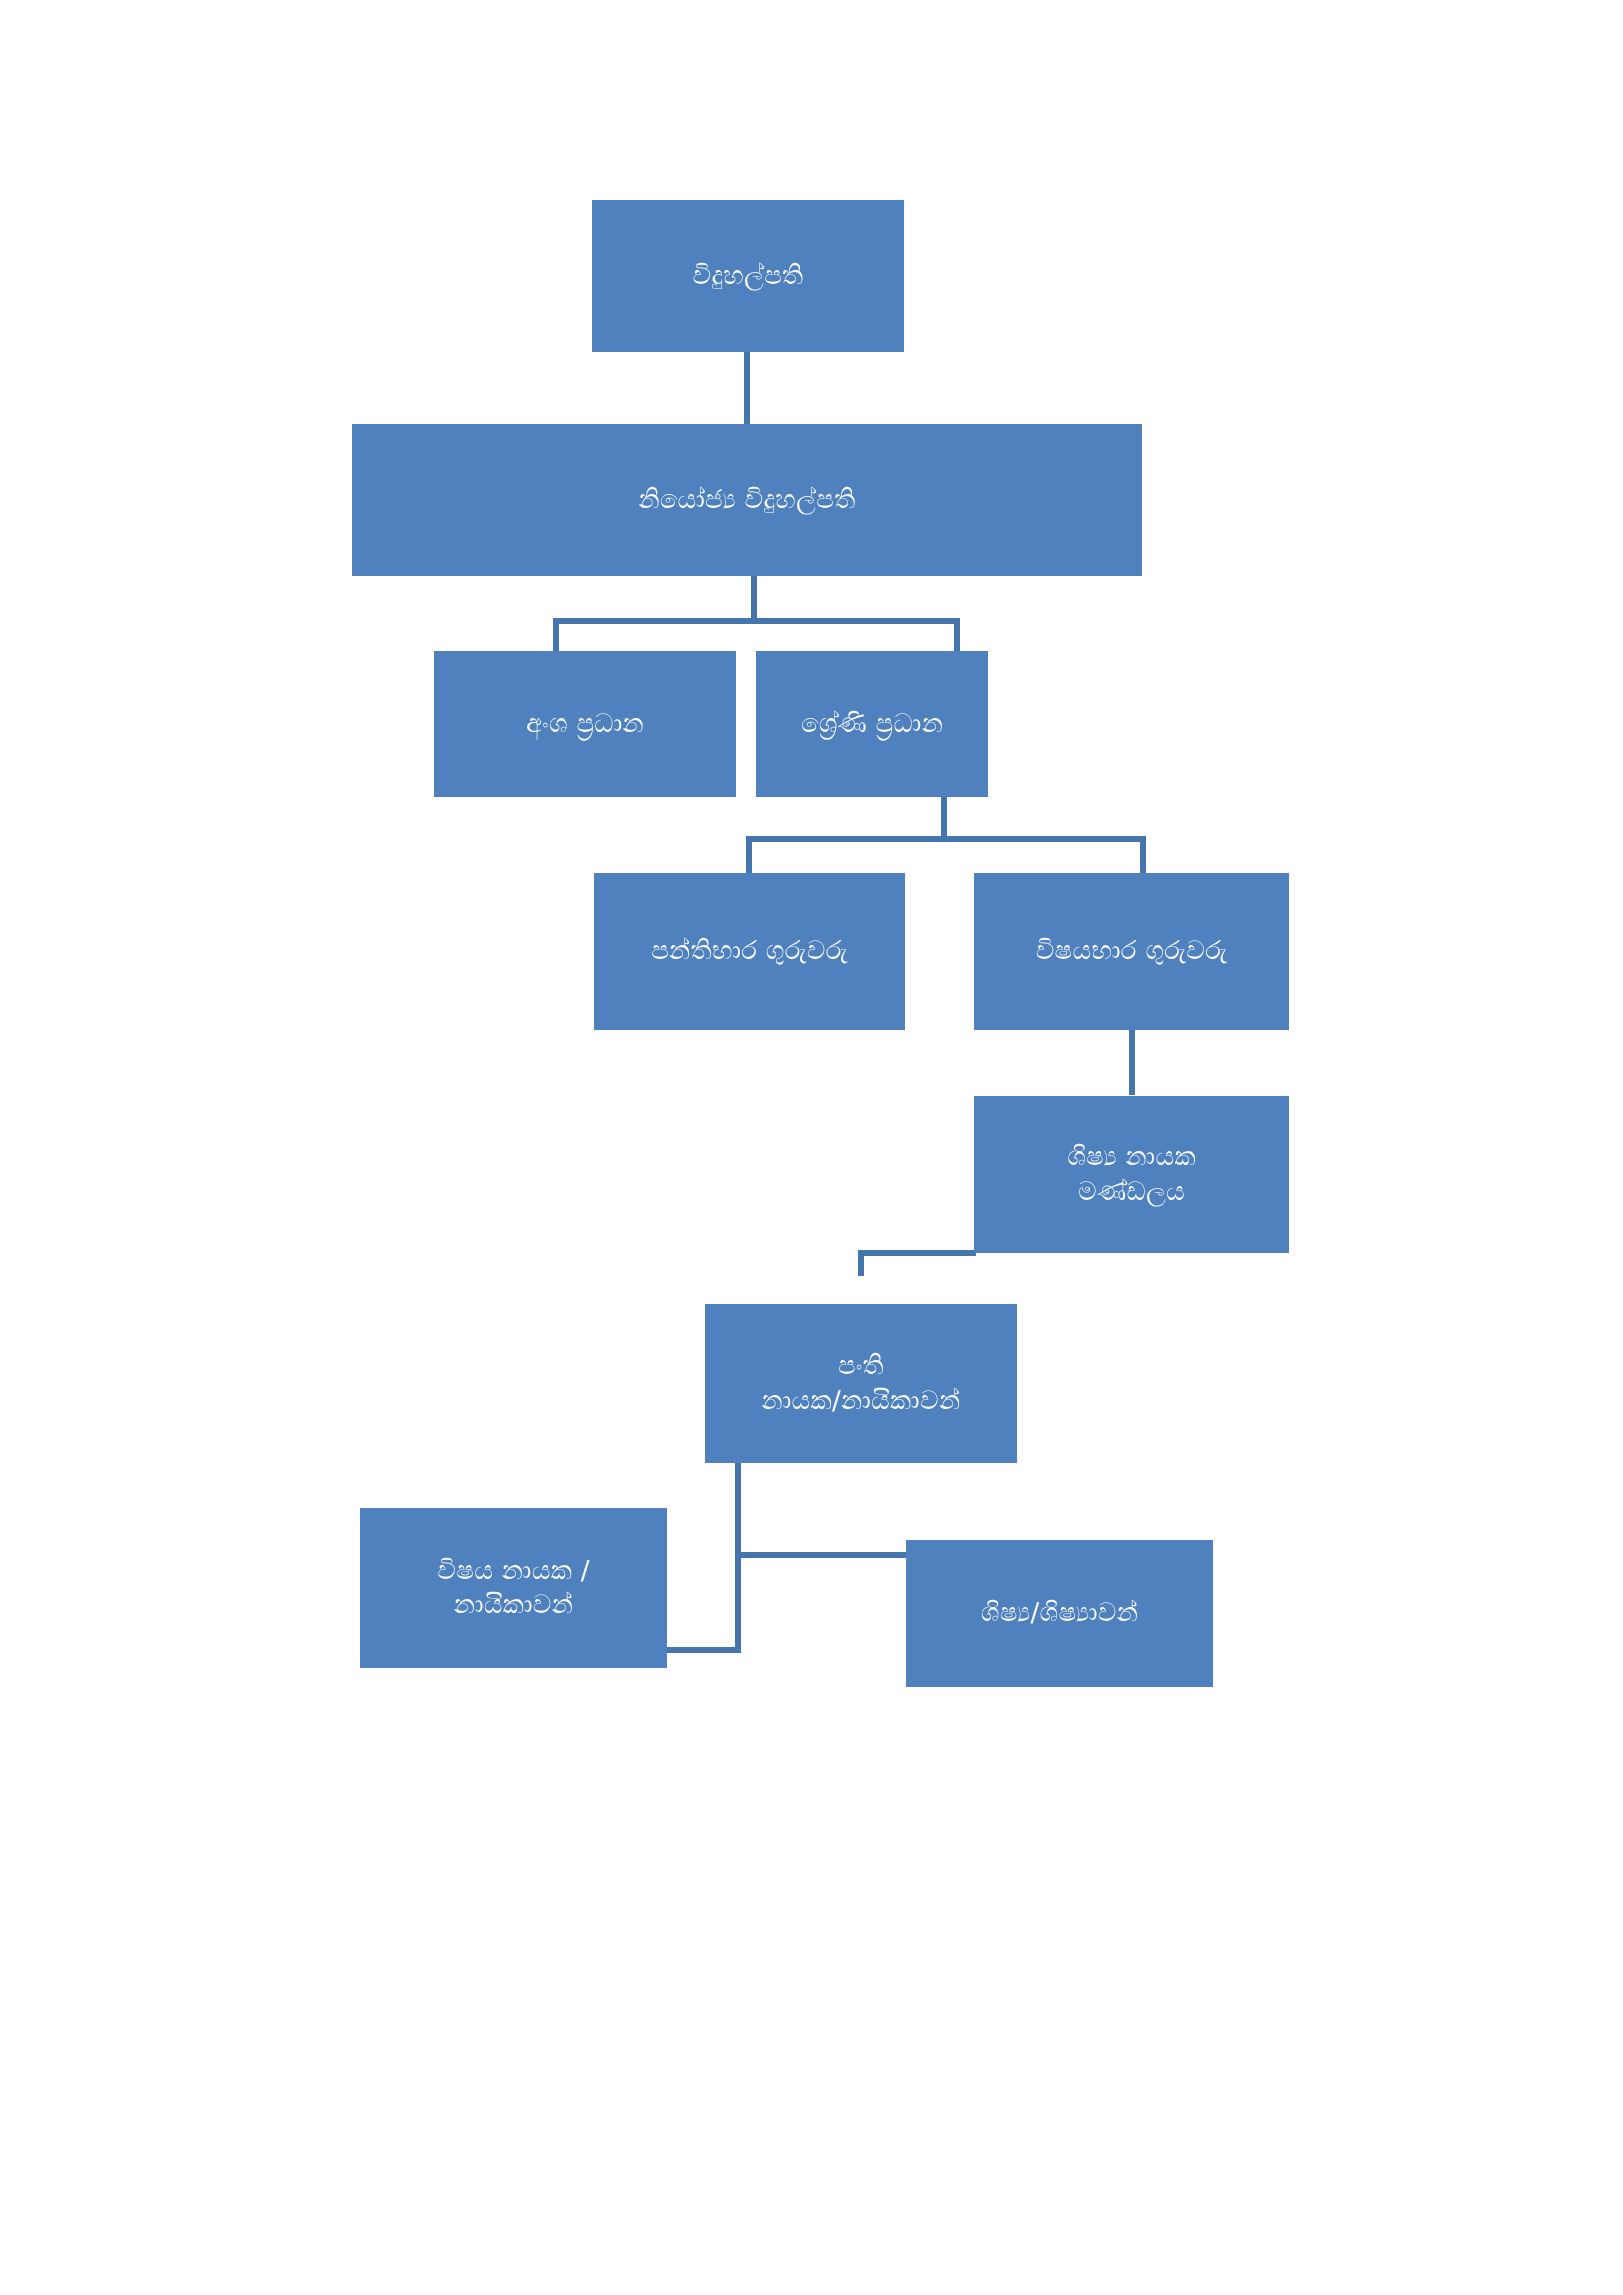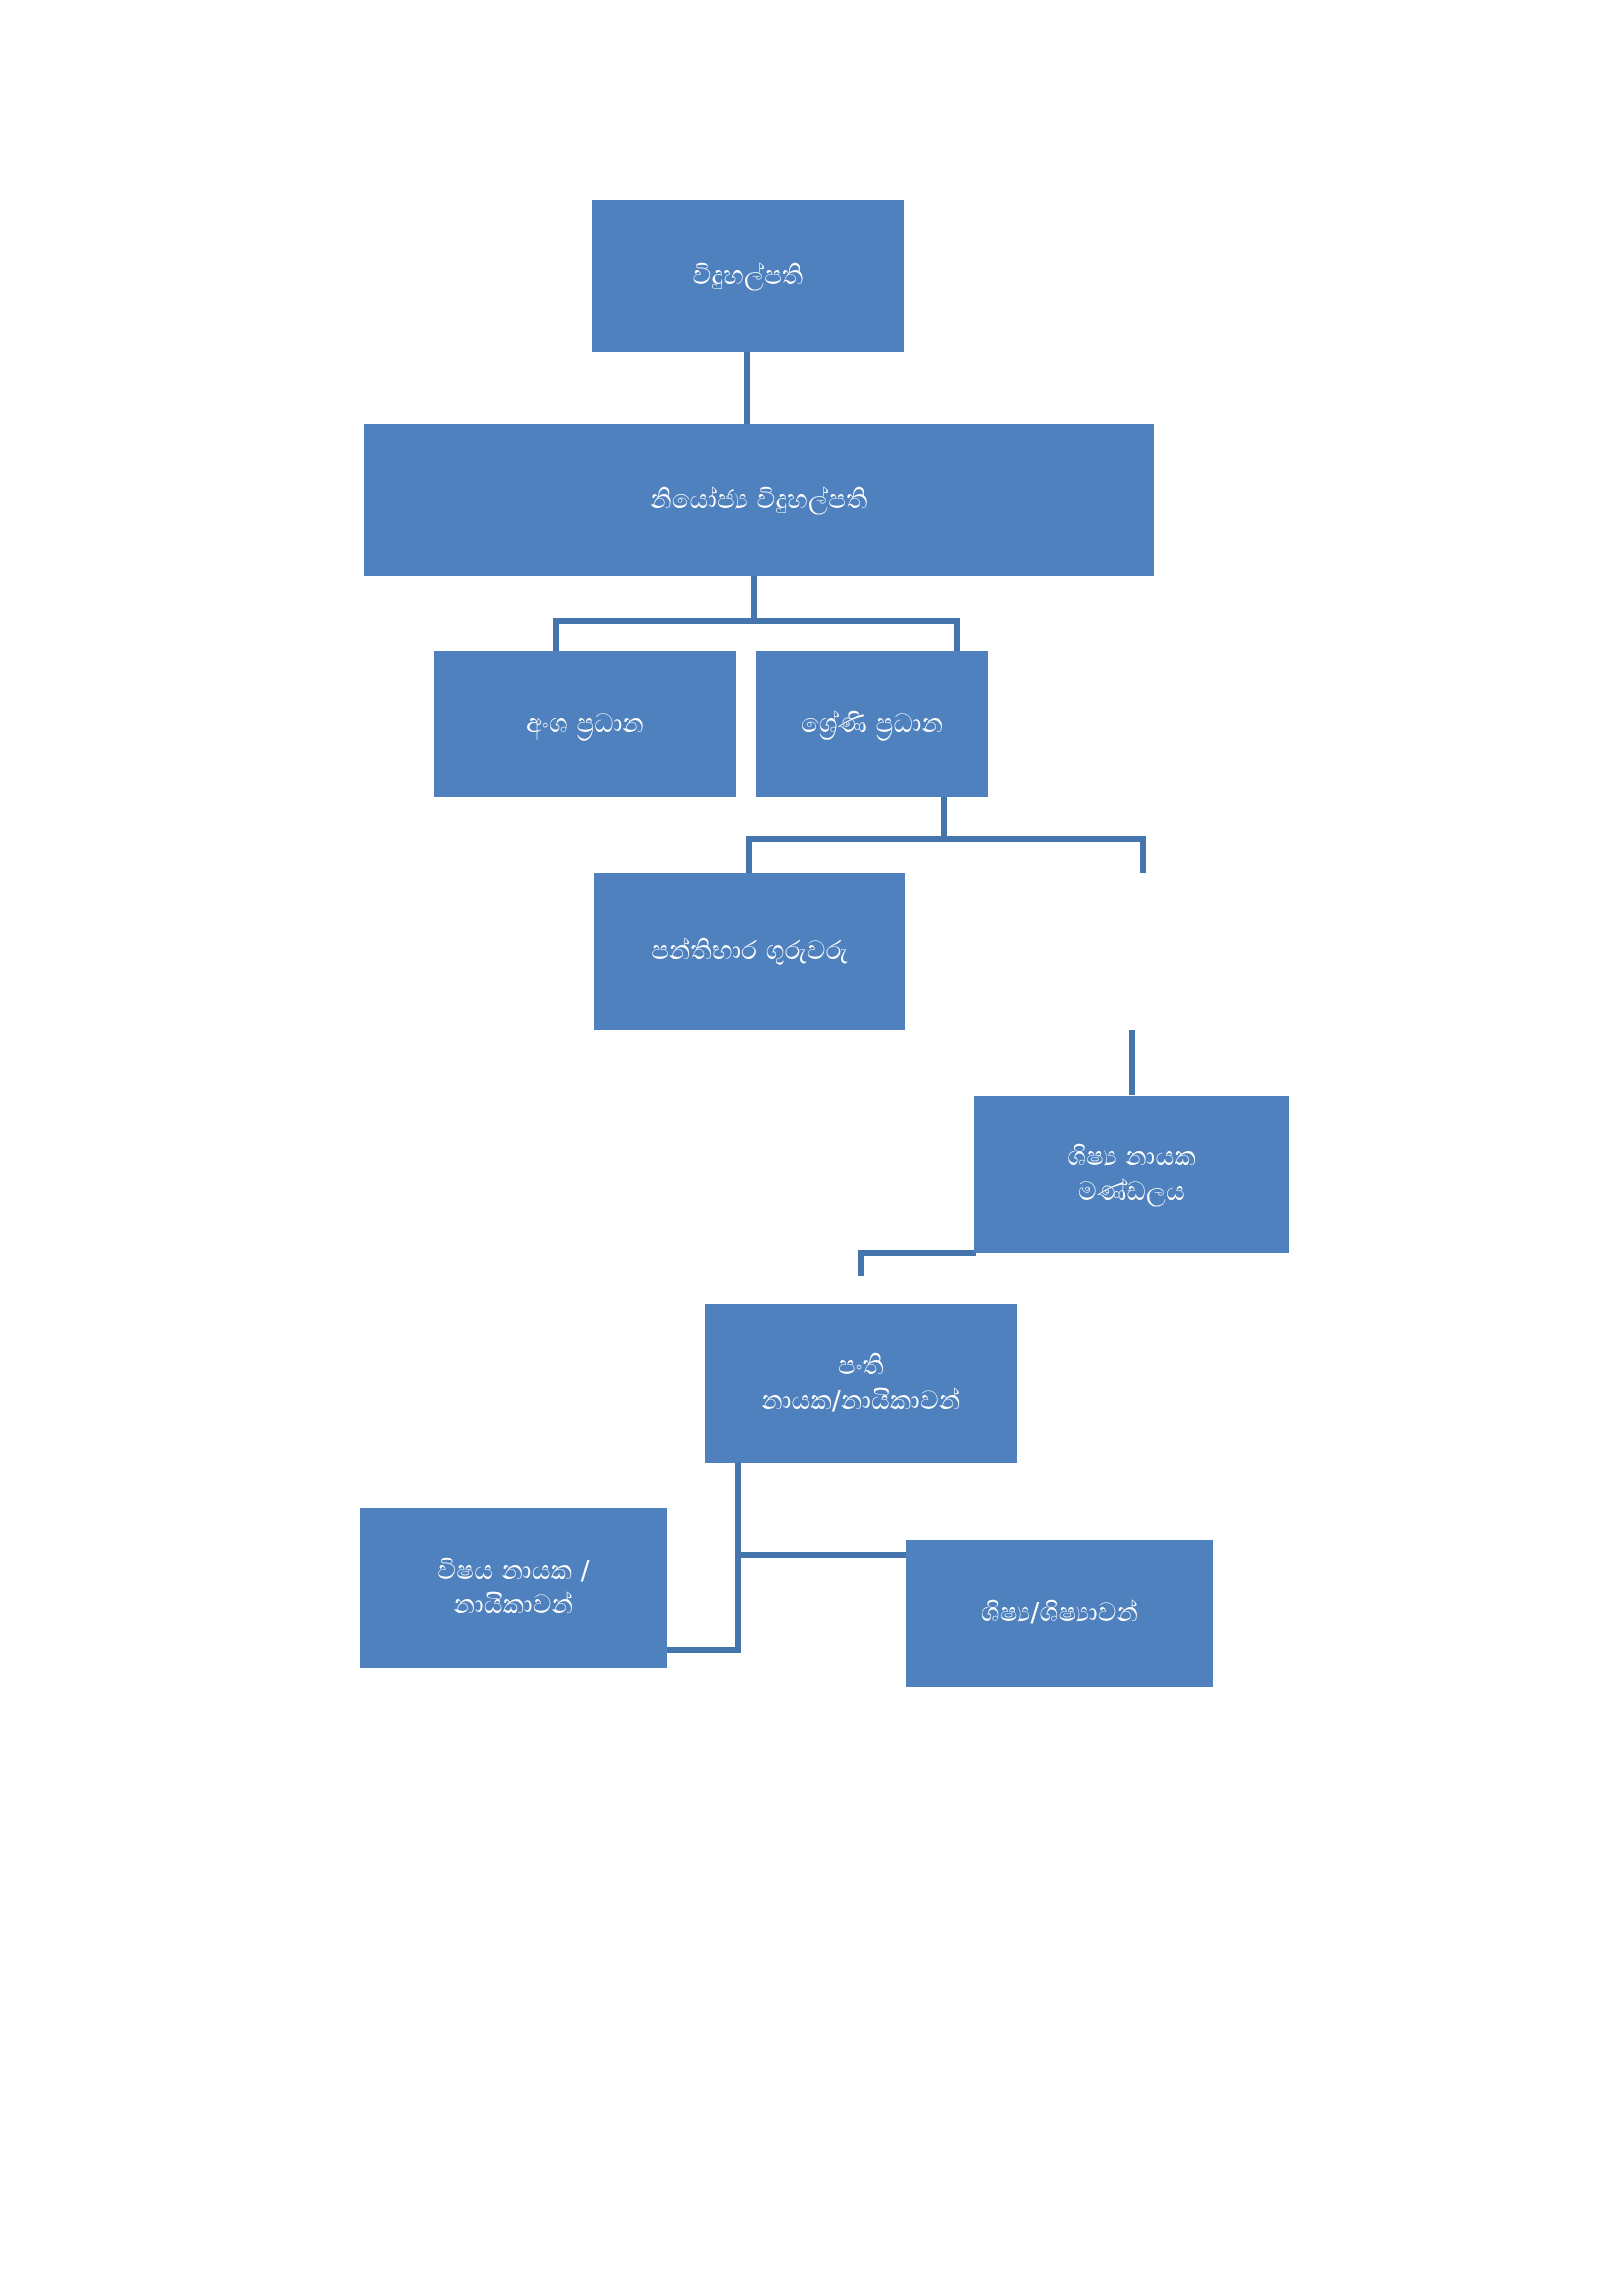--- a/index.html
+++ b/index.html
@@ -71,28 +71,29 @@
     <div class="conn" style="left:858px; top:1250px; width:5.9px; height:25.5px;"></div>
 
     <div class="conn" style="left:735px; top:1431px; width:5.9px; height:133px;"></div>
     <div class="conn" style="left:735px; top:1552px; width:174px; height:5.9px;"></div>
 
     <div class="conn" style="left:735px; top:1552px; width:5.9px; height:100px;"></div>
     <div class="conn" style="left:664px; top:1647px; width:77px; height:5.9px;"></div>
 
     <div class="node" style="left:592px; top:200px; width:312px; height:152px;">විදුහල්පති</div>
 
-    <div class="node" style="left:364px; top:424px; width:790px; height:152px;">නියෝජ්‍ය  විදුහල්පති</div>
+    <div class="node" style="left:352px; top:424px; width:790px; height:152px;">නියෝජ්‍ය  විදුහල්පති</div>
 
     <div class="node" style="left:402px; top:651px; width:302px; height:146px;margin-left:32px;">අංශ ප්‍රධාන</div>
 
     <div class="node" style="left:594px; top:873px; width:311px; height:157px;">පන්තිභාර ගුරුවරු</div>
 
     <div class="node" style="left:756px; top:651px; width:232px; height:146px;">ශ්‍රේණි ප්‍රධාන</div>
 
+    <div class="node" style="left:974px; top:873px; width:315px; height:157px;">විෂයභාර ගුරුවරු</div>
 
     <div class="node" style="left:974px; top:1096px; width:315px; height:157px;">ශිෂ්‍ය නායක
 මණ්ඩලය</div>
 
     <div class="node" style="left:705px; top:1272px; width:312px; height:159px;margin-top:32px;">පංති
 නායක/නායිකාවන්</div>
 
     <div class="node" style="left:360px; top:1508px; width:307px; height:160px;">විෂය නායක /
 නායිකාවන්</div>
 

